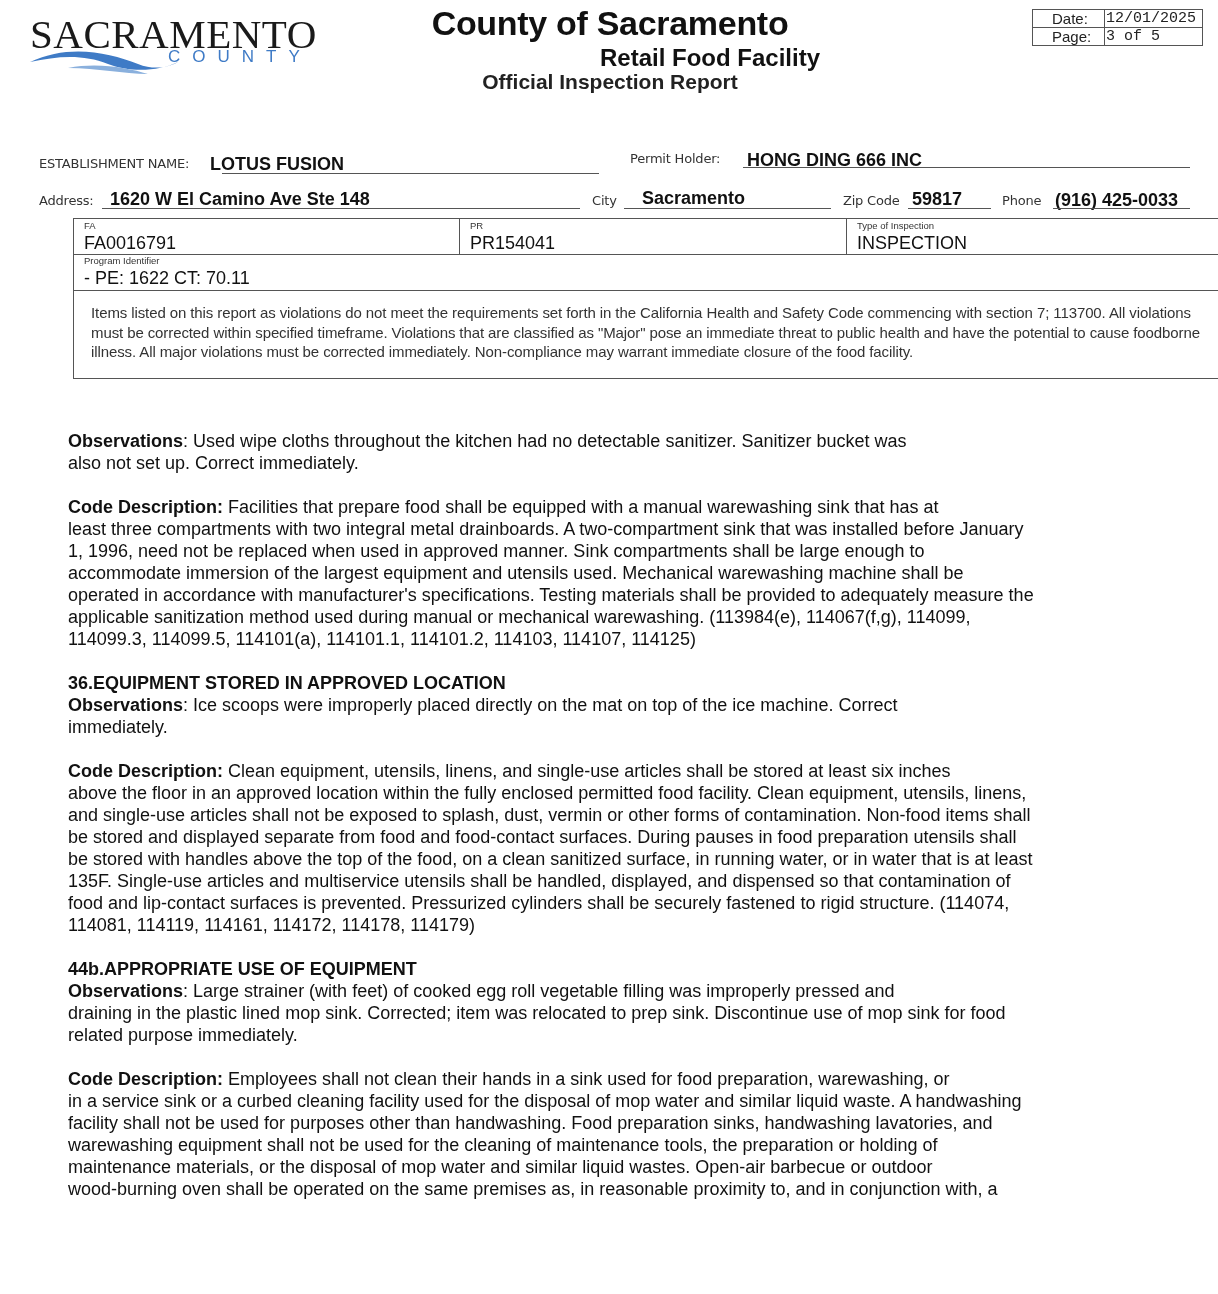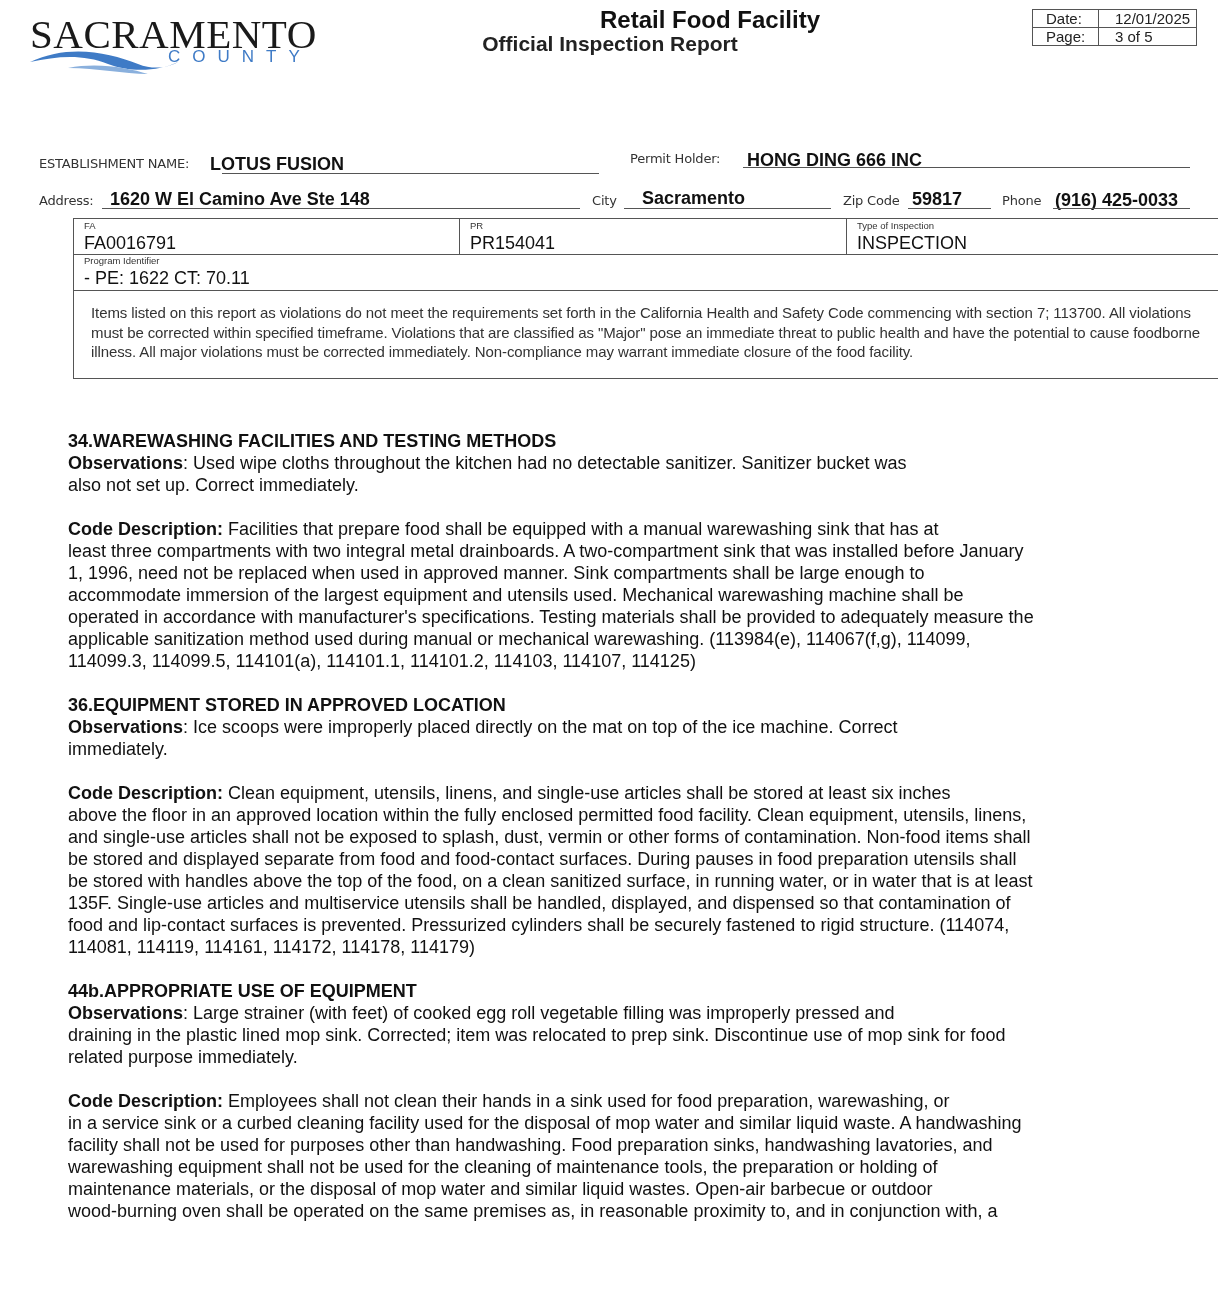--- a/index.html
+++ b/index.html
@@ -8,22 +8,22 @@
   
   .logo { position: absolute; left: 28px; top: 6px; width: 300px; height: 72px; }
   .logo svg { display: block; }
   .title-block { position: absolute; left: 400px; top: 4px; width: 420px; text-align: center; }
   .title-main { font-size: 34px; font-weight: bold; letter-spacing: -0.3px; line-height: 38px; color: #111; }
   .title-sub { font-size: 24px; font-weight: bold; line-height: 26px; margin-top: 3px; text-align: right; }
   .title-sub2 { font-size: 21px; font-weight: bold; line-height: 22px; color: #222; }
 
   .date-box { position: absolute; left: 1032px; top: 9px; border-collapse: collapse; font-size: 15px; }
   .date-box td { border: 1.5px solid #555; padding: 0 6px; height: 17px; line-height: 17px; color: #222; }
-  .date-box td.lbl { width: 46px; padding-left: 13px; }
-  .date-box td.val { width: 75px; padding-left: 16px; }
+  .date-box td.lbl { width: 46px; padding-left: 19px; }
+  .date-box td.val { width: 75px; padding-left: 1px; font-family: Liberation Mono, monospace; }
 
   
   .field-label { position: absolute; font-family: "DejaVu Sans", sans-serif; font-size: 13px; color: #333; letter-spacing: -0.2px; }
   .field-value { position: absolute; font-size: 18px; color: #111; white-space: nowrap; font-weight: bold; }
   .field-line { position: absolute; height: 0; border-top: 1.5px solid #555; }
 
   
   .id-table { position: absolute; left: 29px; top: 218px; width: 1160px; height: 161px; border: 1.5px solid #555; box-sizing: border-box; margin-left: 44px; }
   .id-row1 { position: absolute; left: 0; top: 0; width: 100%; height: 35px; border-bottom: 1.5px solid #555; }
   .id-cell { position: absolute; top: 0; height: 35px; box-sizing: border-box; }
@@ -48,20 +48,21 @@
 <div class="logo">
   <svg width="300" height="72" viewBox="0 0 300 72">
     <text x="2" y="42" font-family="Liberation Serif, serif" font-size="41" fill="#1a1a1a" letter-spacing="0.5">SACRAMENTO</text>
     <path d="M2 56 C 40 38, 80 46, 110 58 C 125 64, 140 62, 150 56 C 130 66, 100 66, 80 58 C 55 48, 30 50, 2 56 Z" fill="#3f7bc6"></path>
     <path d="M40 62 C 70 56, 100 62, 120 68 C 95 68, 70 62, 40 62 Z" fill="#8ab0dd"></path>
     <text x="140" y="56" font-family="Liberation Sans, sans-serif" font-size="17" fill="#3f7bc6" letter-spacing="12">COUNTY</text>
   </svg>
 </div>
 
 <div class="title-block">
+  <div class="title-main">County of Sacramento</div>
   <div class="title-sub">Retail Food Facility</div>
   <div class="title-sub2">Official Inspection Report</div>
 </div>
 
 <table class="date-box">
   <tbody>
       <tr>
     <td class="lbl">Date:</td>
     <td class="val">12/01/2025</td>
   </tr>
@@ -113,21 +114,20 @@
   </div>
   <div class="id-row2">
     <div class="tiny-lbl">Program Identifier</div>
     <div class="id-val" style="top:14px;">- PE: 1622 CT: 70.11</div>
   </div>
   <div class="disclaimer">Items listed on this report as violations do not meet the requirements set forth in the California Health and Safety Code commencing with section 7; 113700. All violations must be corrected within specified timeframe. Violations that are classified as "Major" pose an immediate threat to public health and have the potential to cause foodborne illness. All major violations must be corrected immediately. Non-compliance may warrant immediate closure of the food facility.</div>
 </div>
 
 <div class="content">
   <div class="section">
-    <div class="sec-title">34.WAREWASHING FACILITIES AND TESTING METHODS</div>
     <div class="para"><b>Observations</b><span>: </span><span>Used wipe cloths throughout the kitchen had no detectable sanitizer. Sanitizer bucket was
 also not set up. Correct immediately.</span></div>
     <div class="gap"></div>
     <div class="para"><b>Code Description:</b><span> Facilities that prepare food shall be equipped with a manual warewashing sink that has at
 least three compartments with two integral metal drainboards. A two-compartment sink that was installed before January
 1, 1996, need not be replaced when used in approved manner. Sink compartments shall be large enough to
 accommodate immersion of the largest equipment and utensils used. Mechanical warewashing machine shall be
 operated in accordance with manufacturer's specifications. Testing materials shall be provided to adequately measure the
 applicable sanitization method used during manual or mechanical warewashing. (113984(e), 114067(f,g), 114099,
 114099.3, 114099.5, 114101(a), 114101.1, 114101.2, 114103, 114107, 114125)</span></div>

